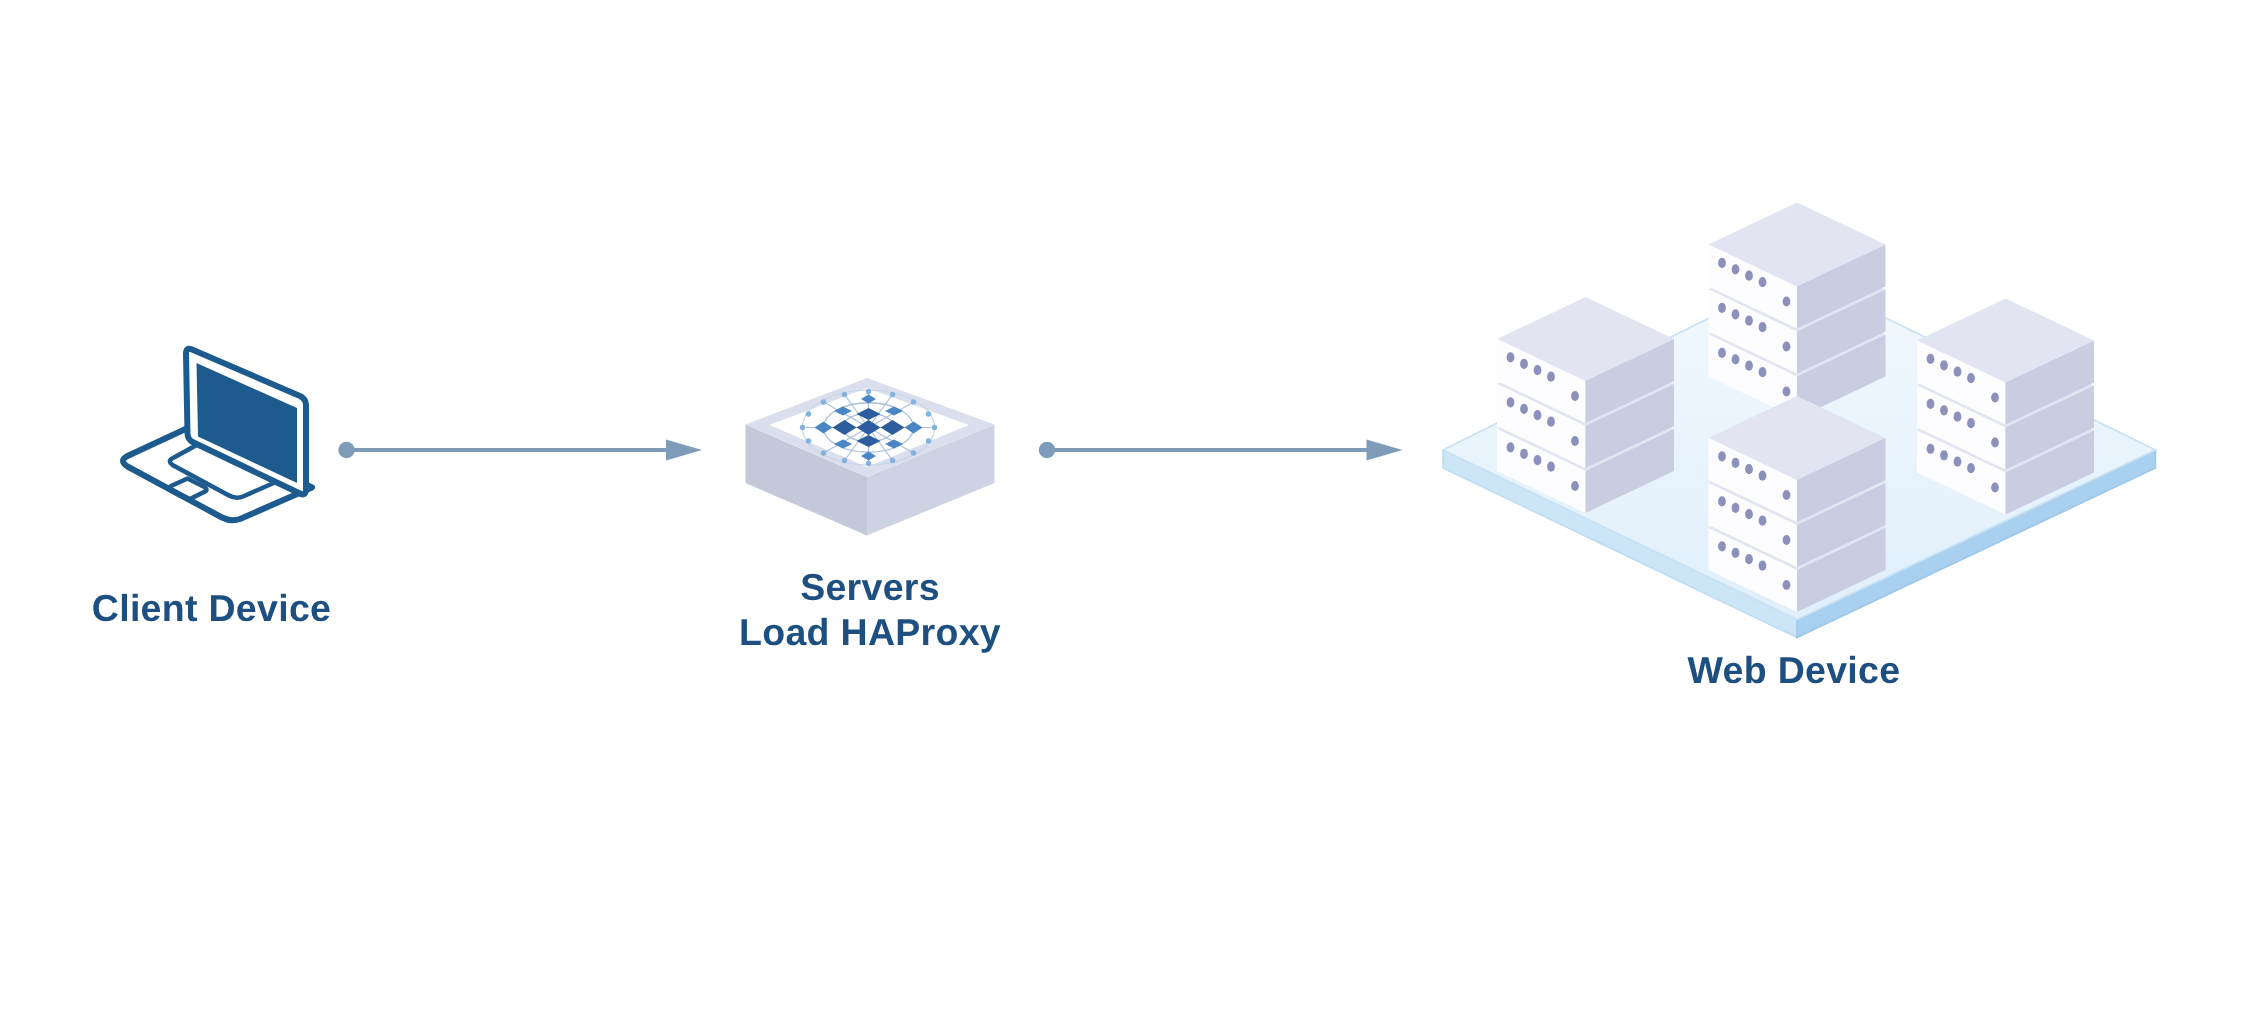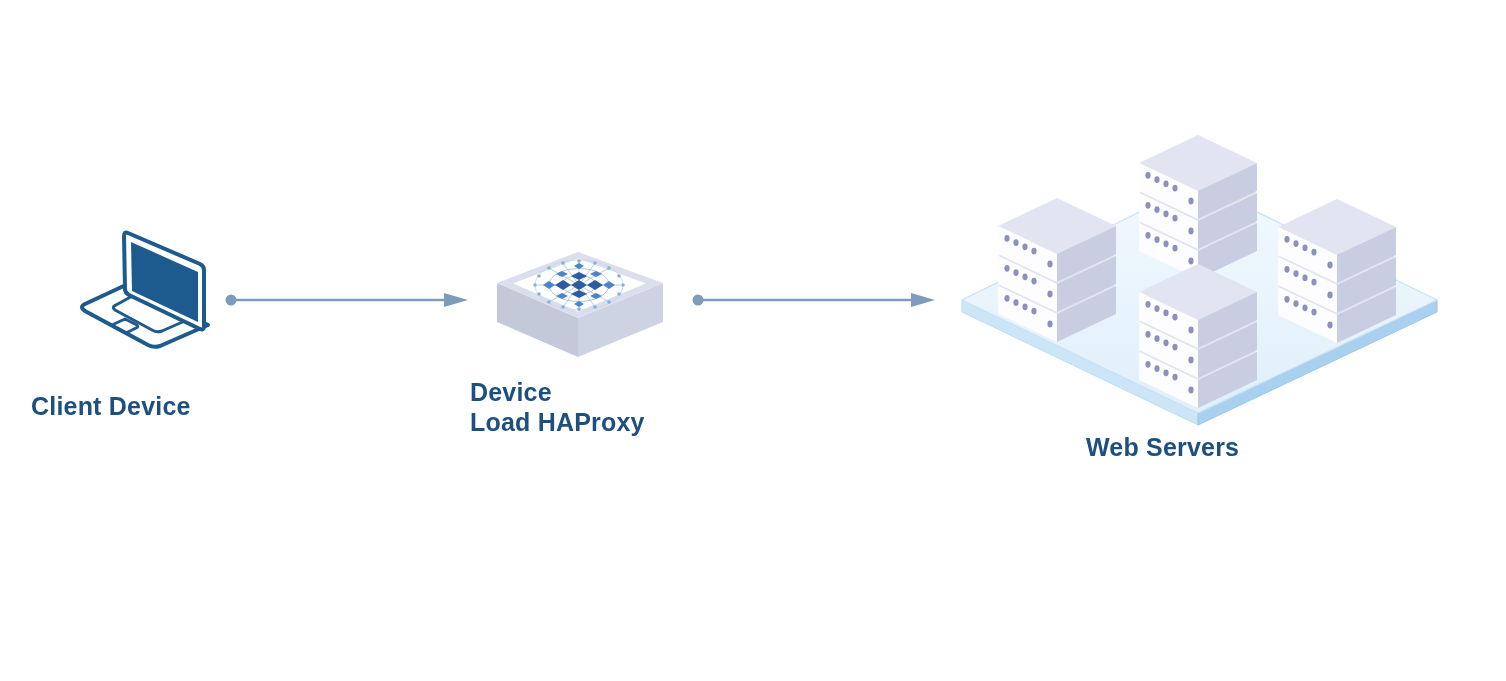--- a/index.html
+++ b/index.html
@@ -6,20 +6,21 @@
   .canvas{
     position:relative;
     width:1506px;height:681px;
     background:#ffffff;
     overflow:hidden;
     font-family:"Liberation Sans",sans-serif;
   }
   .abs{position:absolute;}
   .node-label{
     position:absolute;
+    text-align:center;
     font-weight:bold;
     font-size:25px;
     line-height:30px;
     color:#1d4f80;
     letter-spacing:0.2px;
   }
 </style>
 </head>
 <body>
 
@@ -105,21 +106,21 @@
             <circle cx="16" cy="-22" r="1.8"></circle>
           <circle cx="-16" cy="22" r="1.8"></circle>
             <circle cx="16" cy="22" r="1.8"></circle>
           <circle cx="0" cy="-24" r="1.8"></circle>
             <circle cx="0" cy="24" r="1.8"></circle>
         </g>
       </g>
     </svg>
   </div>
   <div class="node-label" style="left:470px;top:377px;width:220px;">
-    <div>Device</div>
+    <div>Servers</div>
     <div>Load HAProxy</div>
   </div>
 
   <div class="abs" style="left:689px;top:288px;width:252px;height:24px;">
     <svg width="252" height="24" viewBox="0 0 252 24">
       <circle cx="9" cy="12" r="5.5" fill="#7e9cba"></circle>
       <line x1="9" y1="12" x2="224" y2="12" stroke="#7e9cba" stroke-width="2.6"></line>
       <polygon points="222,5 246,12 222,19" fill="#7e9cba"></polygon>
     </svg>
   </div>
@@ -157,15 +158,15 @@
         <polygon points="487,180 248,293 248,305 487,192" fill="#a9d0ee" stroke="#9cc7e8" stroke-width="1"></polygon>
         <polygon points="12,180 248,63 487,180 248,293" fill="url(#platTop)" stroke="#c9e2f4" stroke-width="1.2"></polygon>
       </g>
 
       <use href="#srv-stack" x="248" y="43"></use>
       <use href="#srv-stack" x="107" y="106"></use>
       <use href="#srv-stack" x="387" y="107"></use>
       <use href="#srv-stack" x="248" y="172"></use>
     </svg>
   </div>
-  <div class="node-label" style="left:1086px;top:432px;width:220px;">Web Servers</div>
+  <div class="node-label" style="left:1086px;top:432px;width:220px;">Web Device</div>
 
 </div>
 
 </body></html>

